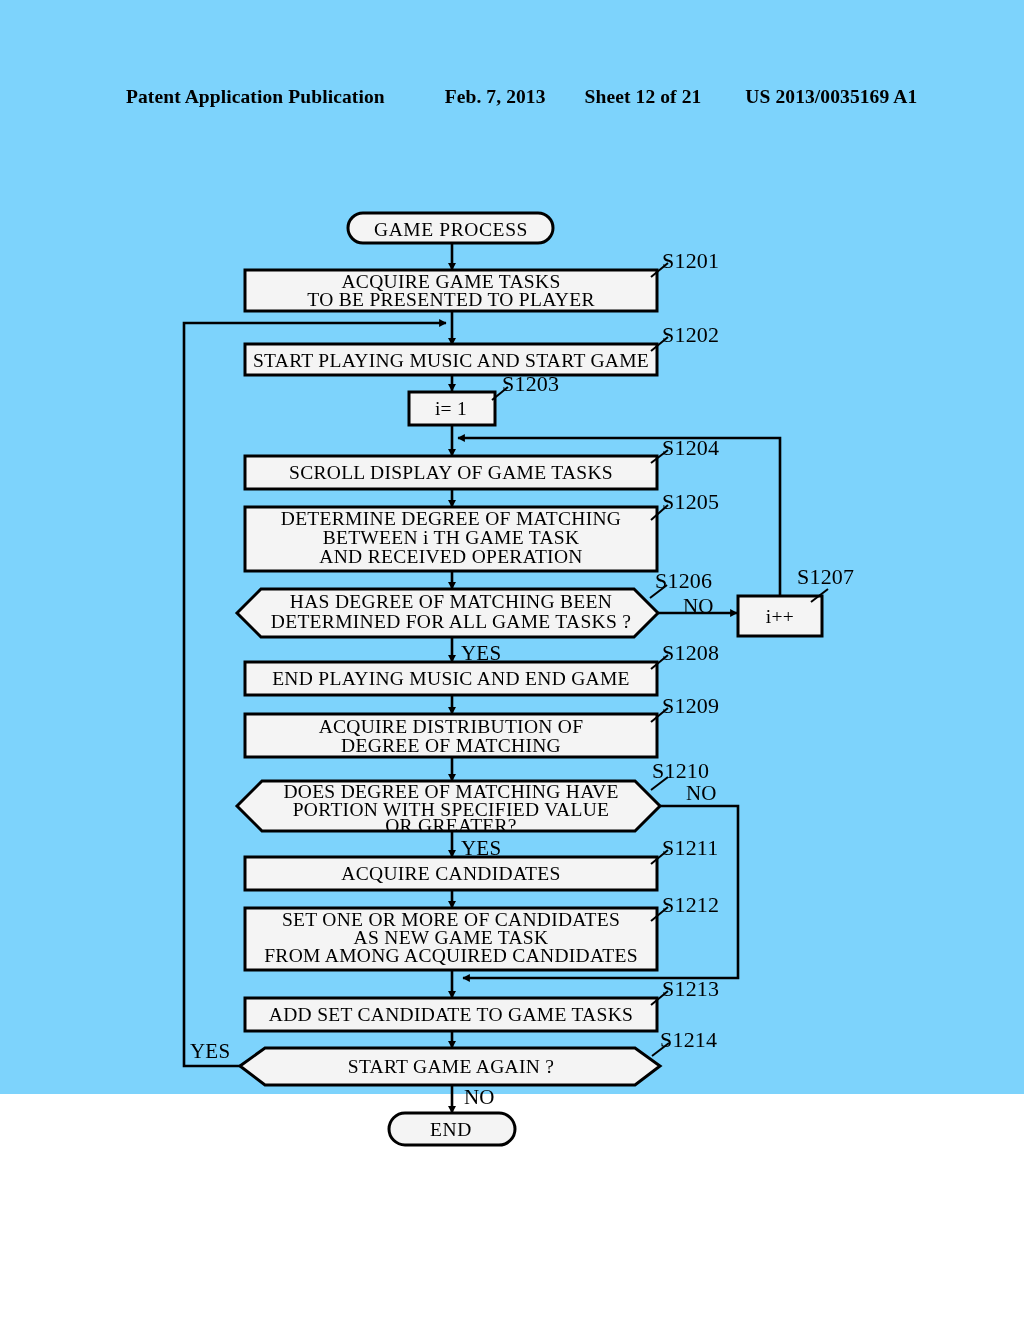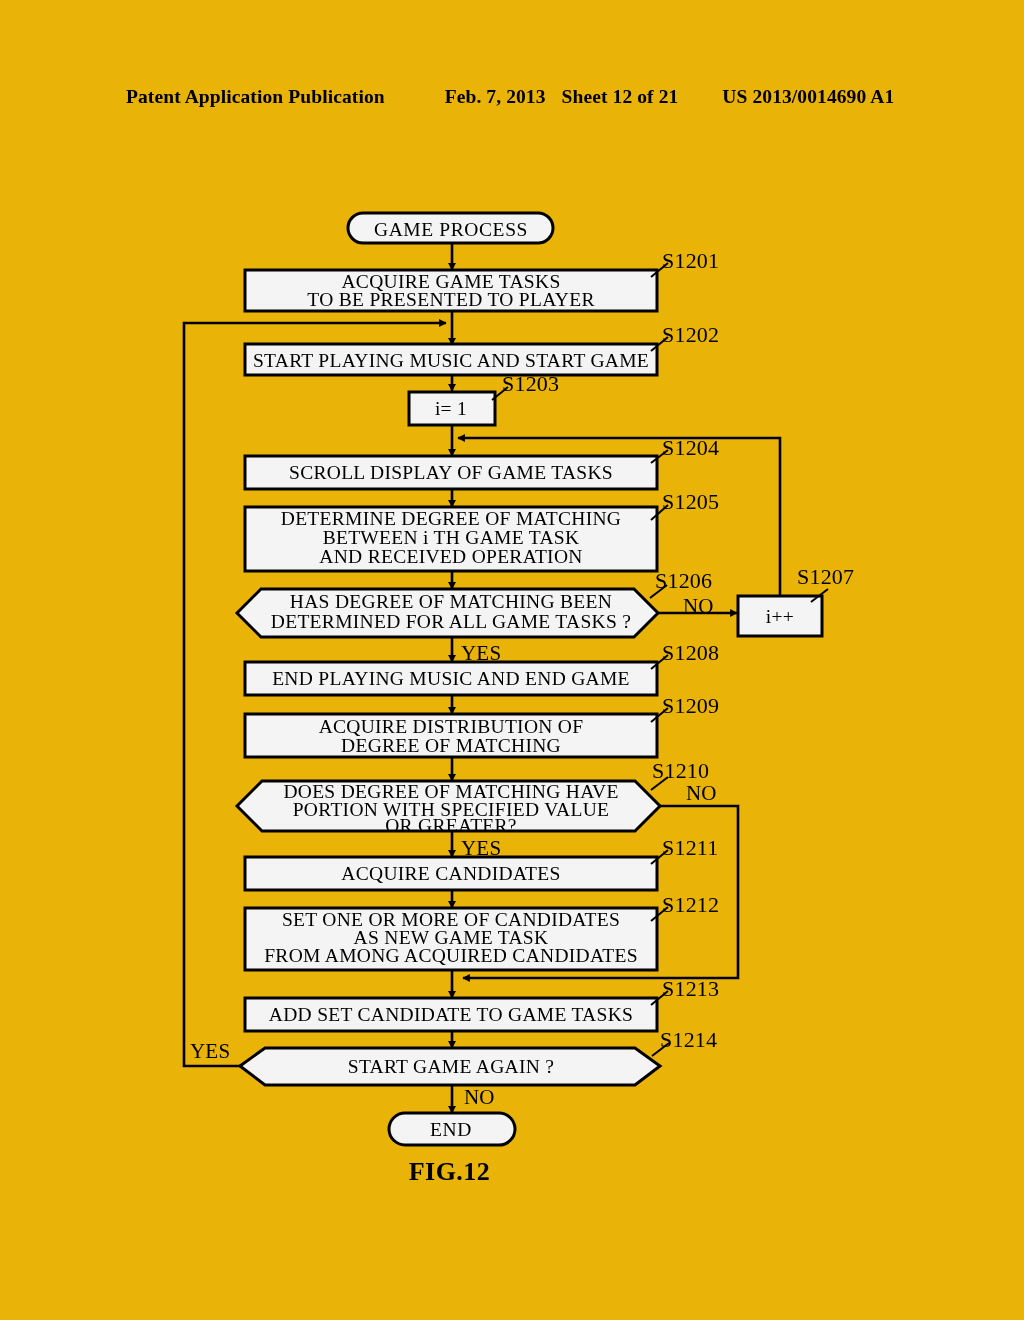--- a/index.html
+++ b/index.html
@@ -13,42 +13,42 @@
     position: relative;
     font-family: "Liberation Serif", serif;
     color: #000000;
     overflow: hidden;
   }
   #page {
     position: absolute;
     left: 0;
     top: 0;
     width: 1024px;
-    height: 1320px;
-    background: #eab308;
+    height: 1094px;
+    background: #7dd3fc;
   }
   
   #pub-header {
     position: absolute;
     left: 0;
     top: 86px;
     width: 1024px;
     display: flex;
     justify-content: flex-start;
     align-items: baseline;
     font-family: "Liberation Serif", serif;
     font-weight: bold;
     font-size: 19.5px;
     letter-spacing: 0.1px;
     white-space: nowrap;
   }
   #pub-header .hdr-item { display: inline-block; }
   #hdr-pub      { margin-left: 126px; }
   #hdr-date     { margin-left: 60px; }
-  #hdr-sheet    { margin-left: 16px; }
+  #hdr-sheet    { margin-left: 39px; }
   #hdr-patentno { margin-left: 44px; }
 
   
   #fig-caption {
     position: absolute;
     left: 0;
     top: 1157px;
     width: 1024px;
     text-align: center;
     font-family: "Liberation Serif", serif;
@@ -106,21 +106,21 @@
 </style>
 </head>
 <body>
 
 <div id="page">
 
   <div id="pub-header">
     <span class="hdr-item" id="hdr-pub">Patent Application Publication</span>
     <span class="hdr-item" id="hdr-date">Feb. 7, 2013</span>
     <span class="hdr-item" id="hdr-sheet">Sheet 12 of 21</span>
-    <span class="hdr-item" id="hdr-patentno">US 2013/0014690 A1</span>
+    <span class="hdr-item" id="hdr-patentno">US 2013/0035169 A1</span>
   </div>
 
   <svg id="flowchart" viewBox="0 0 1024 1320" xmlns="http://www.w3.org/2000/svg">
 
     <defs>
       <marker id="arrow" markerWidth="9" markerHeight="9" refX="7.4" refY="4.5" orient="auto" markerUnits="userSpaceOnUse">
         <path d="M0.5,0.5 L8,4.5 L0.5,8.5 z" fill="#000000"></path>
       </marker>
     </defs>
 
@@ -281,17 +281,14 @@
     <text class="branchlabel" x="190" y="1058">YES</text>
     <text class="branchlabel" x="464" y="1104">NO</text>
 
     <g>
       <rect class="nodestroke" x="389" y="1113" width="126" height="32" rx="16" ry="16"></rect>
       <text class="termtext" x="451" y="1136">END</text>
     </g>
 
   </svg>
 
-  <div id="fig-caption">
-    <span>FIG.12</span>
-  </div>
 
 </div>
 
 </body></html>

